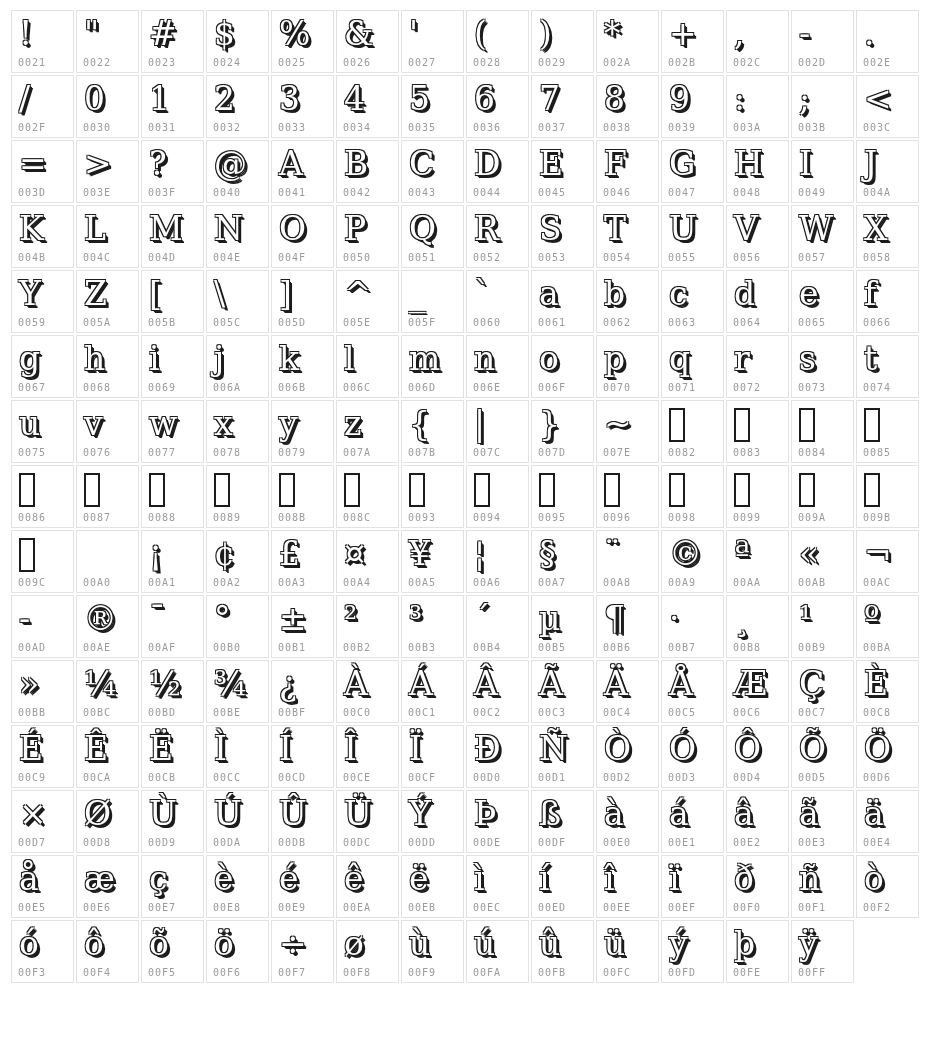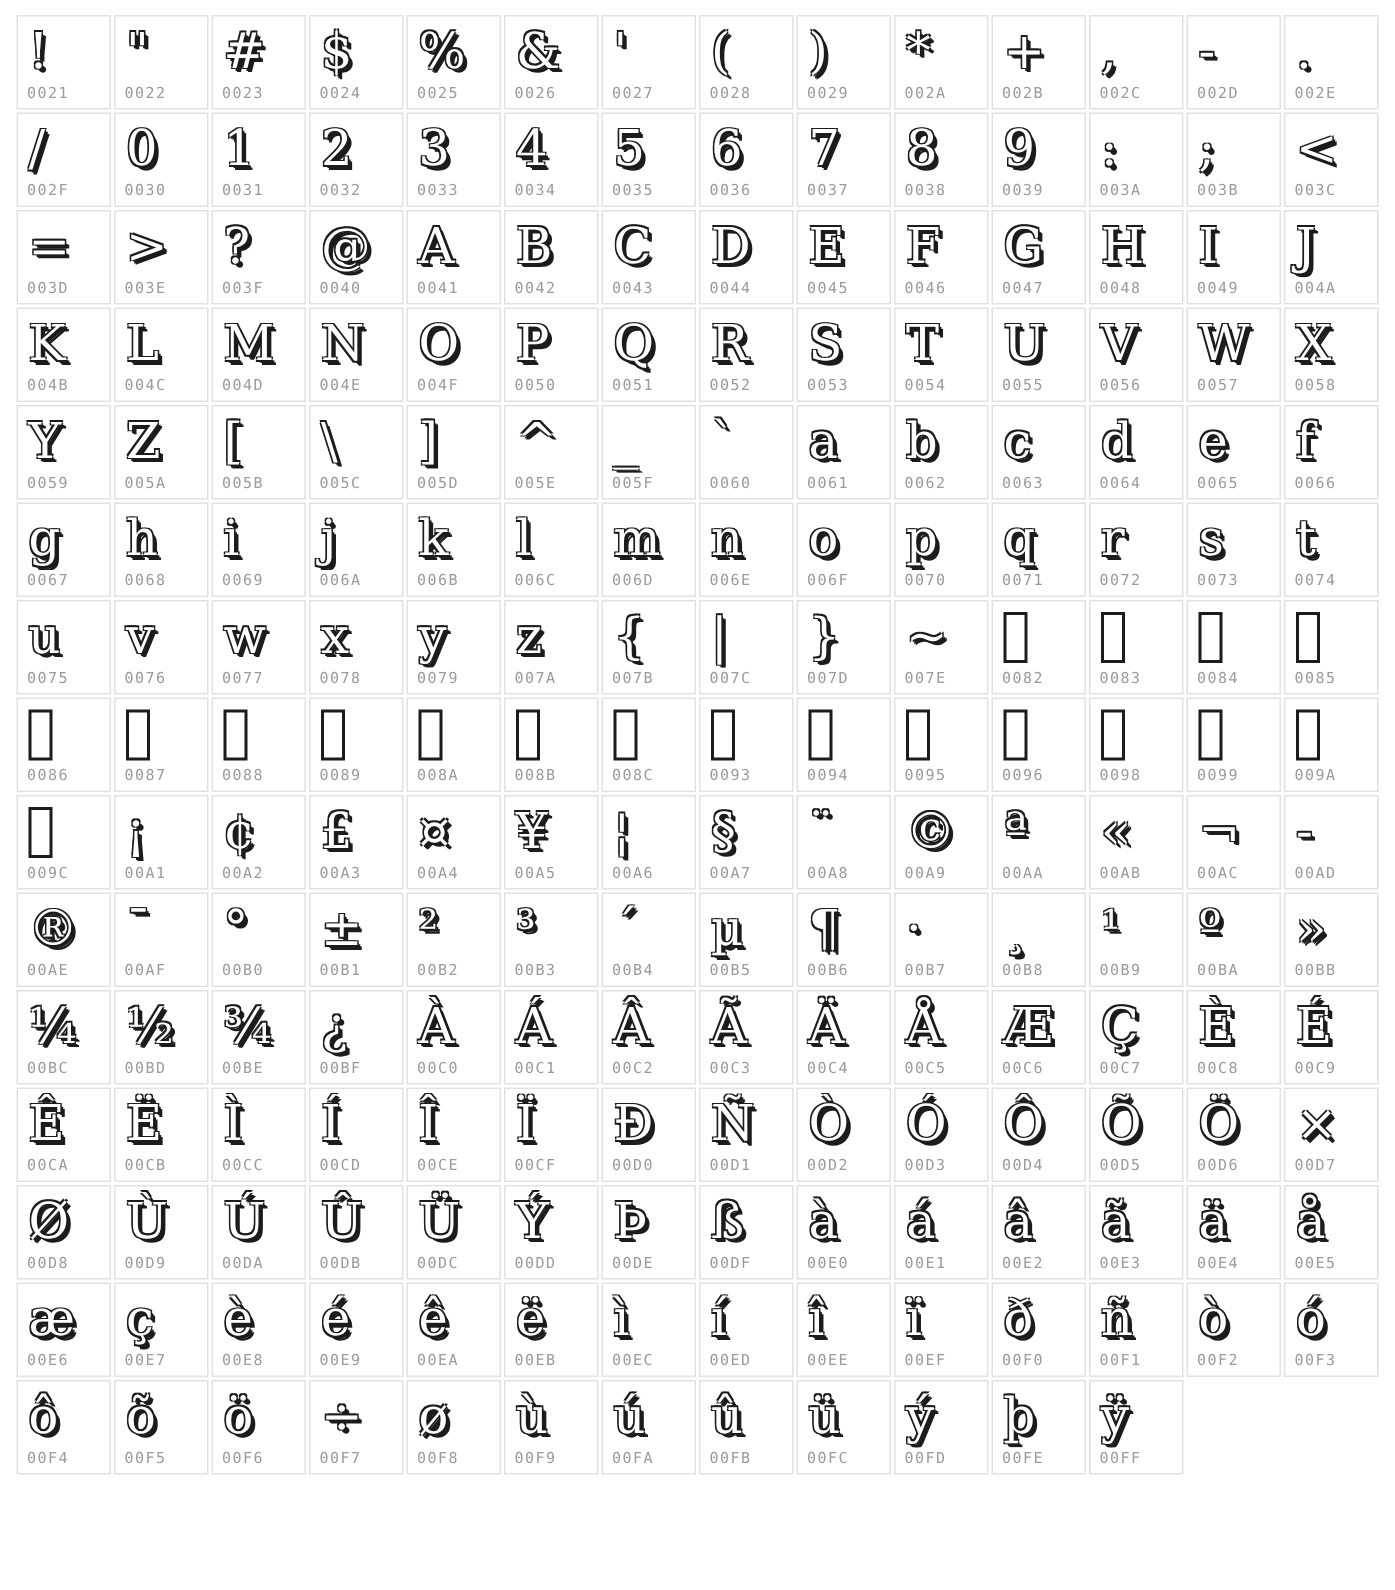--- a/index.html
+++ b/index.html
@@ -668,26 +668,20 @@
     <div class="cell">
     <div class="glyph-area">
       <div class="notdef-box"></div>
     </div>
     <span class="code">0089</span>
   </div>
     <div class="cell">
     <div class="glyph-area">
       <div class="notdef-box"></div>
     </div>
-    <span class="code">008A</span>
-  </div>
-    <div class="cell">
-    <div class="glyph-area">
-      <div class="notdef-box"></div>
-    </div>
     <span class="code">008B</span>
   </div>
     <div class="cell">
     <div class="glyph-area">
       <div class="notdef-box"></div>
     </div>
     <span class="code">008C</span>
   </div>
     <div class="cell">
     <div class="glyph-area">
@@ -728,21 +722,33 @@
     <div class="cell">
     <div class="glyph-area">
       <div class="notdef-box"></div>
     </div>
     <span class="code">009A</span>
   </div>
     <div class="cell">
     <div class="glyph-area">
       <div class="notdef-box"></div>
     </div>
+    <span class="code">009B</span>
+  </div>
+    <div class="cell">
+    <div class="glyph-area">
+      <div class="notdef-box"></div>
+    </div>
     <span class="code">009C</span>
+  </div>
+    <div class="cell">
+    <div class="glyph-area">
+      
+    </div>
+    <span class="code">00A0</span>
   </div>
     <div class="cell">
     <div class="glyph-area">
       <span class="glyph">¡</span>
     </div>
     <span class="code">00A1</span>
   </div>
     <div class="cell">
     <div class="glyph-area">
       <span class="glyph">¢</span>

